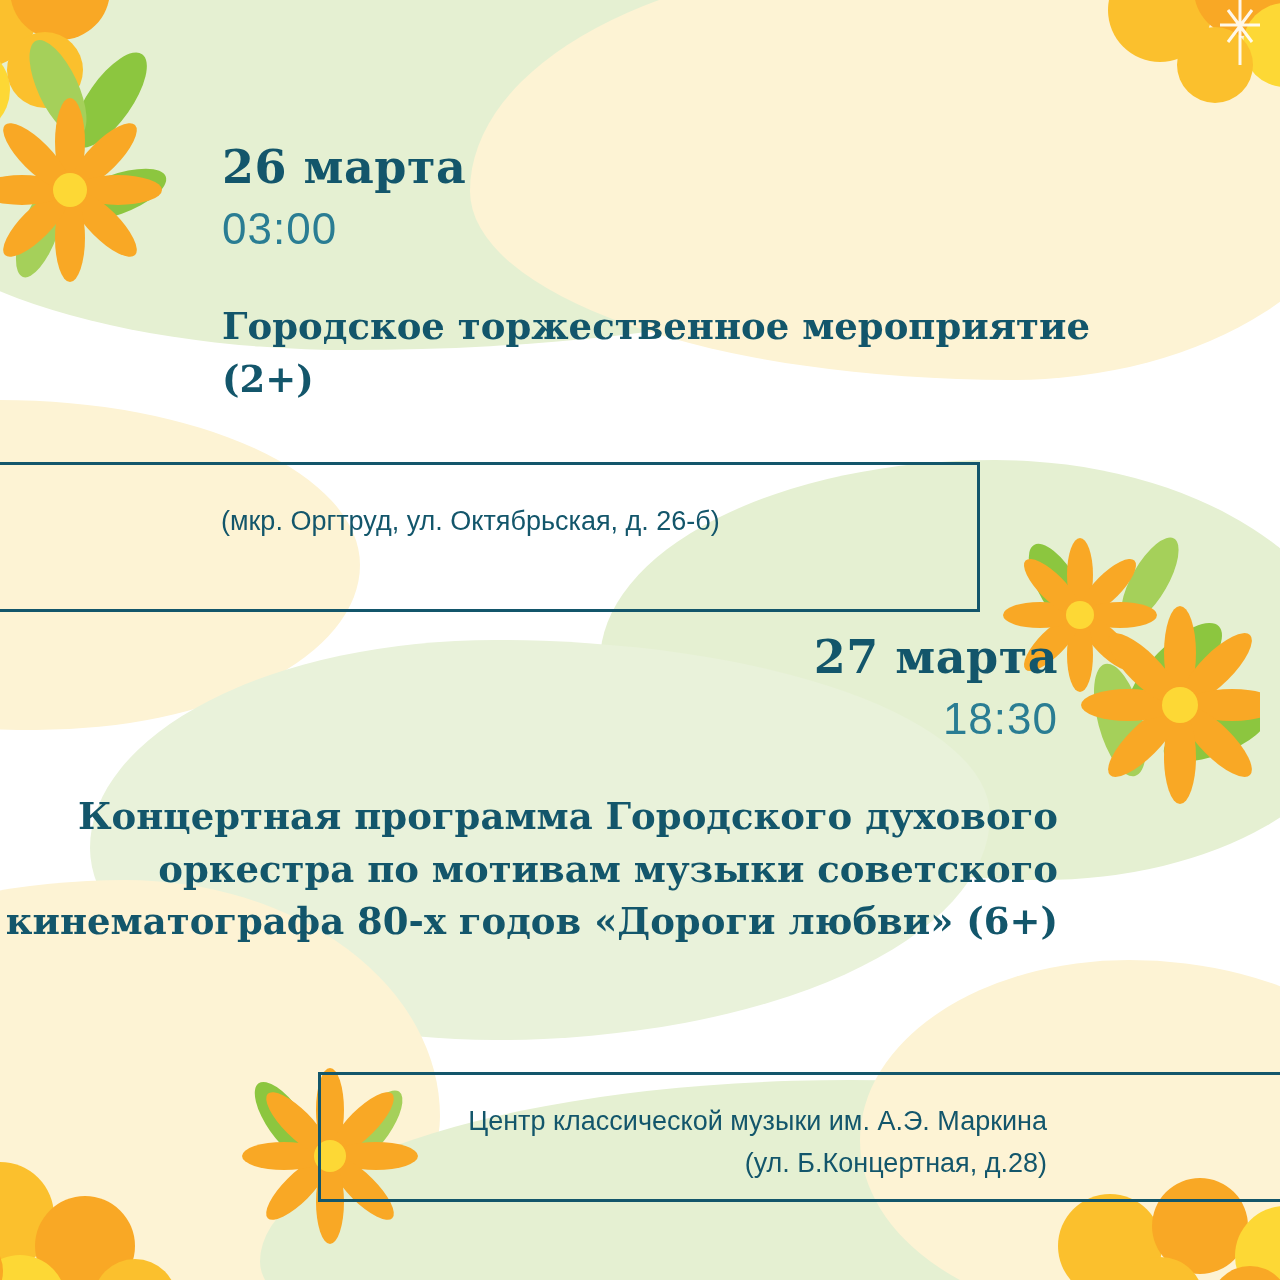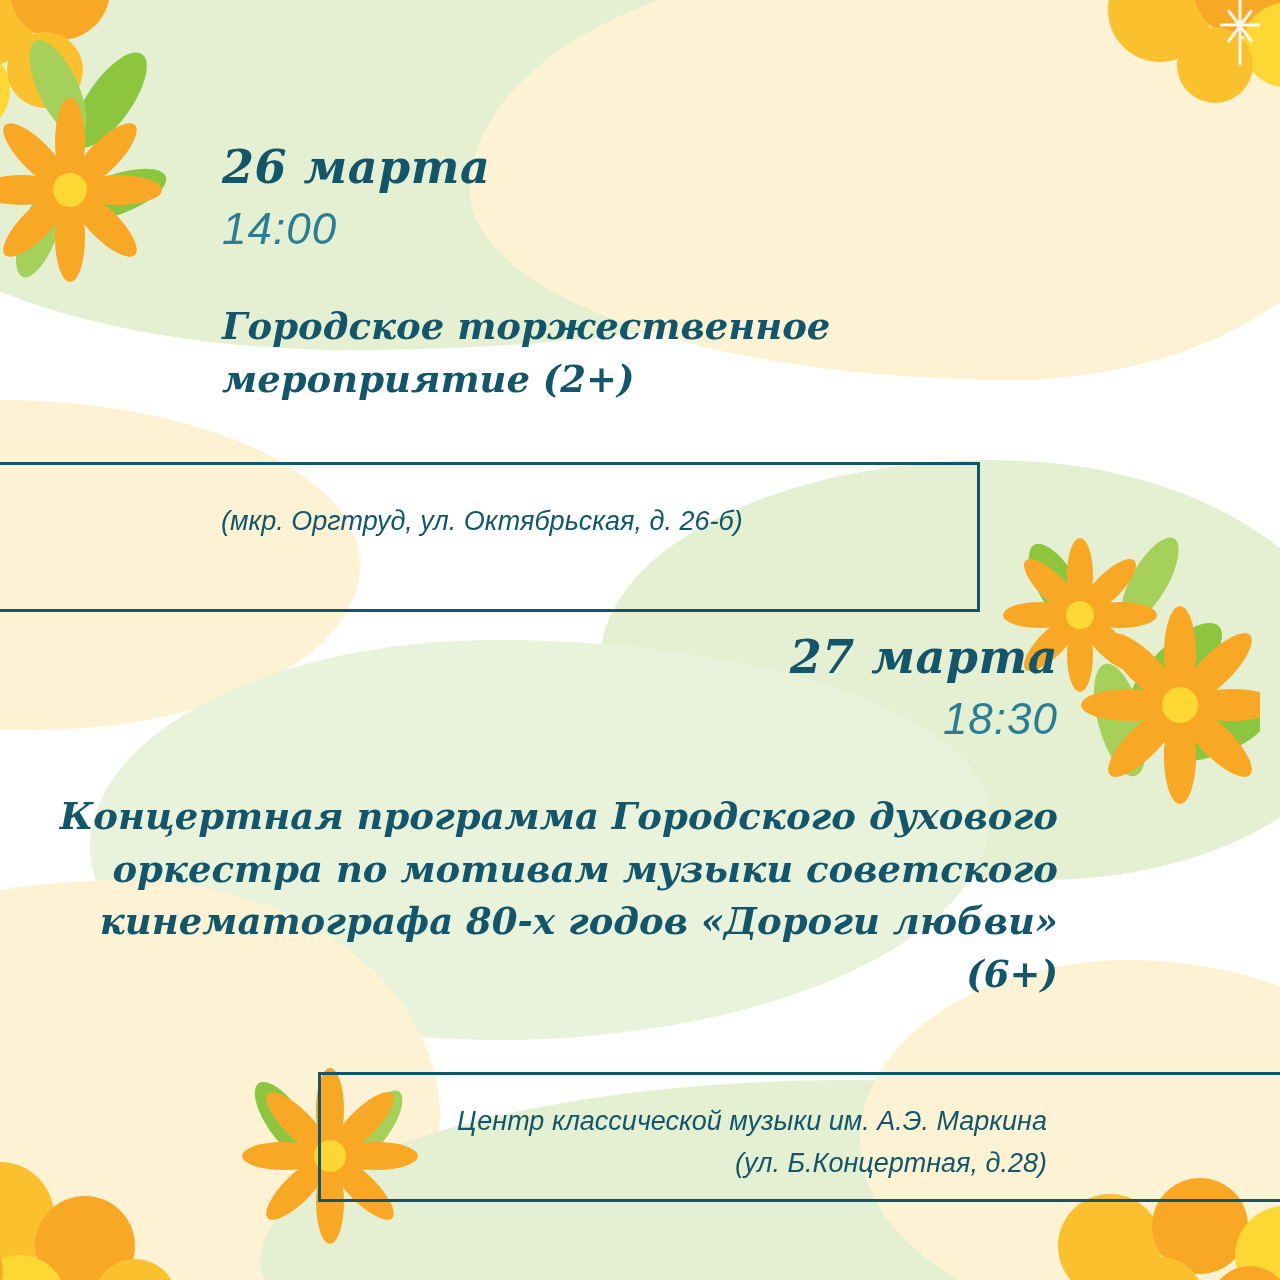--- a/index.html
+++ b/index.html
@@ -103,21 +103,20 @@
   .corner-br { bottom: -40px; right: -60px; }
   .flower-mid-right { top: 520px; right: 20px; }
   .flower-bottom-mid { bottom: 30px; left: 240px; }
 
   
   .content {
     position: relative;
     z-index: 5;
     width: 1280px;
     height: 936px;
-    font-style: italic;
   }
 
   .event {
     position: absolute;
   }
 
   .event-1 { top: 140px; left: 0; width: 1090px; }
   .event-2 { top: 630px; left: 0; width: 1280px; }
 
   .date {
@@ -316,21 +315,21 @@
       <circle cx="245" cy="160" r="50" fill="#fdd835"></circle>
       <circle cx="120" cy="205" r="44" fill="#fbc02d"></circle>
       <circle cx="210" cy="210" r="40" fill="#f9a825"></circle>
     </svg>
   </div>
 
   <div class="content">
 
     <div class="event event-1">
       <div class="date align-left">26 марта</div>
-      <div class="time align-left">14:00</div>
+      <div class="time align-left">03:00</div>
       <div class="title align-left">Городское торжественное мероприятие (2+)</div>
     </div>
 
     <div class="venue venue-1">
       <div class="venue-inner">
         <div class="venue-line">(мкр. Оргтруд, ул. Октябрьская, д. 26-б)</div>
       </div>
     </div>
 
     <div class="event event-2">

